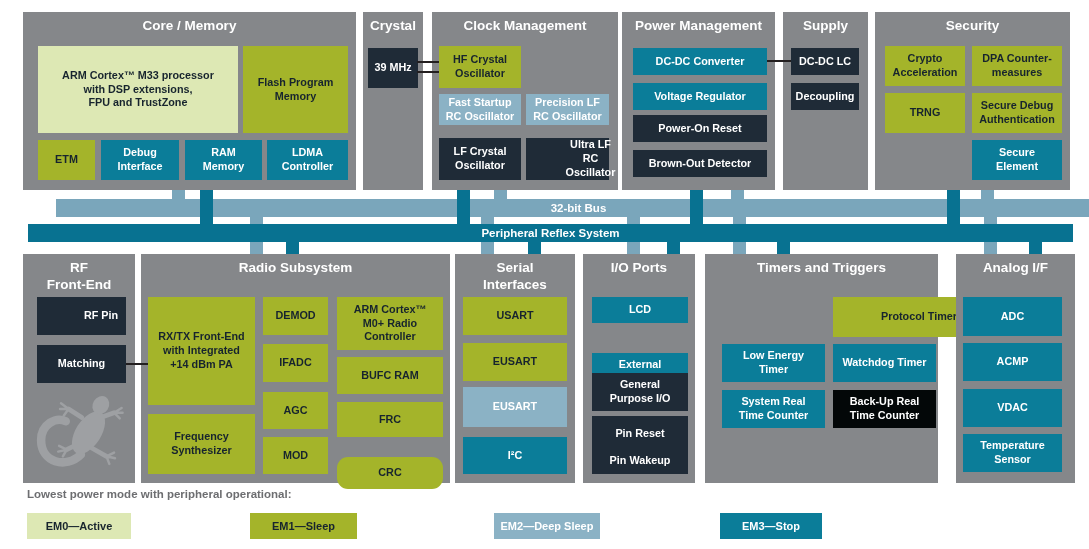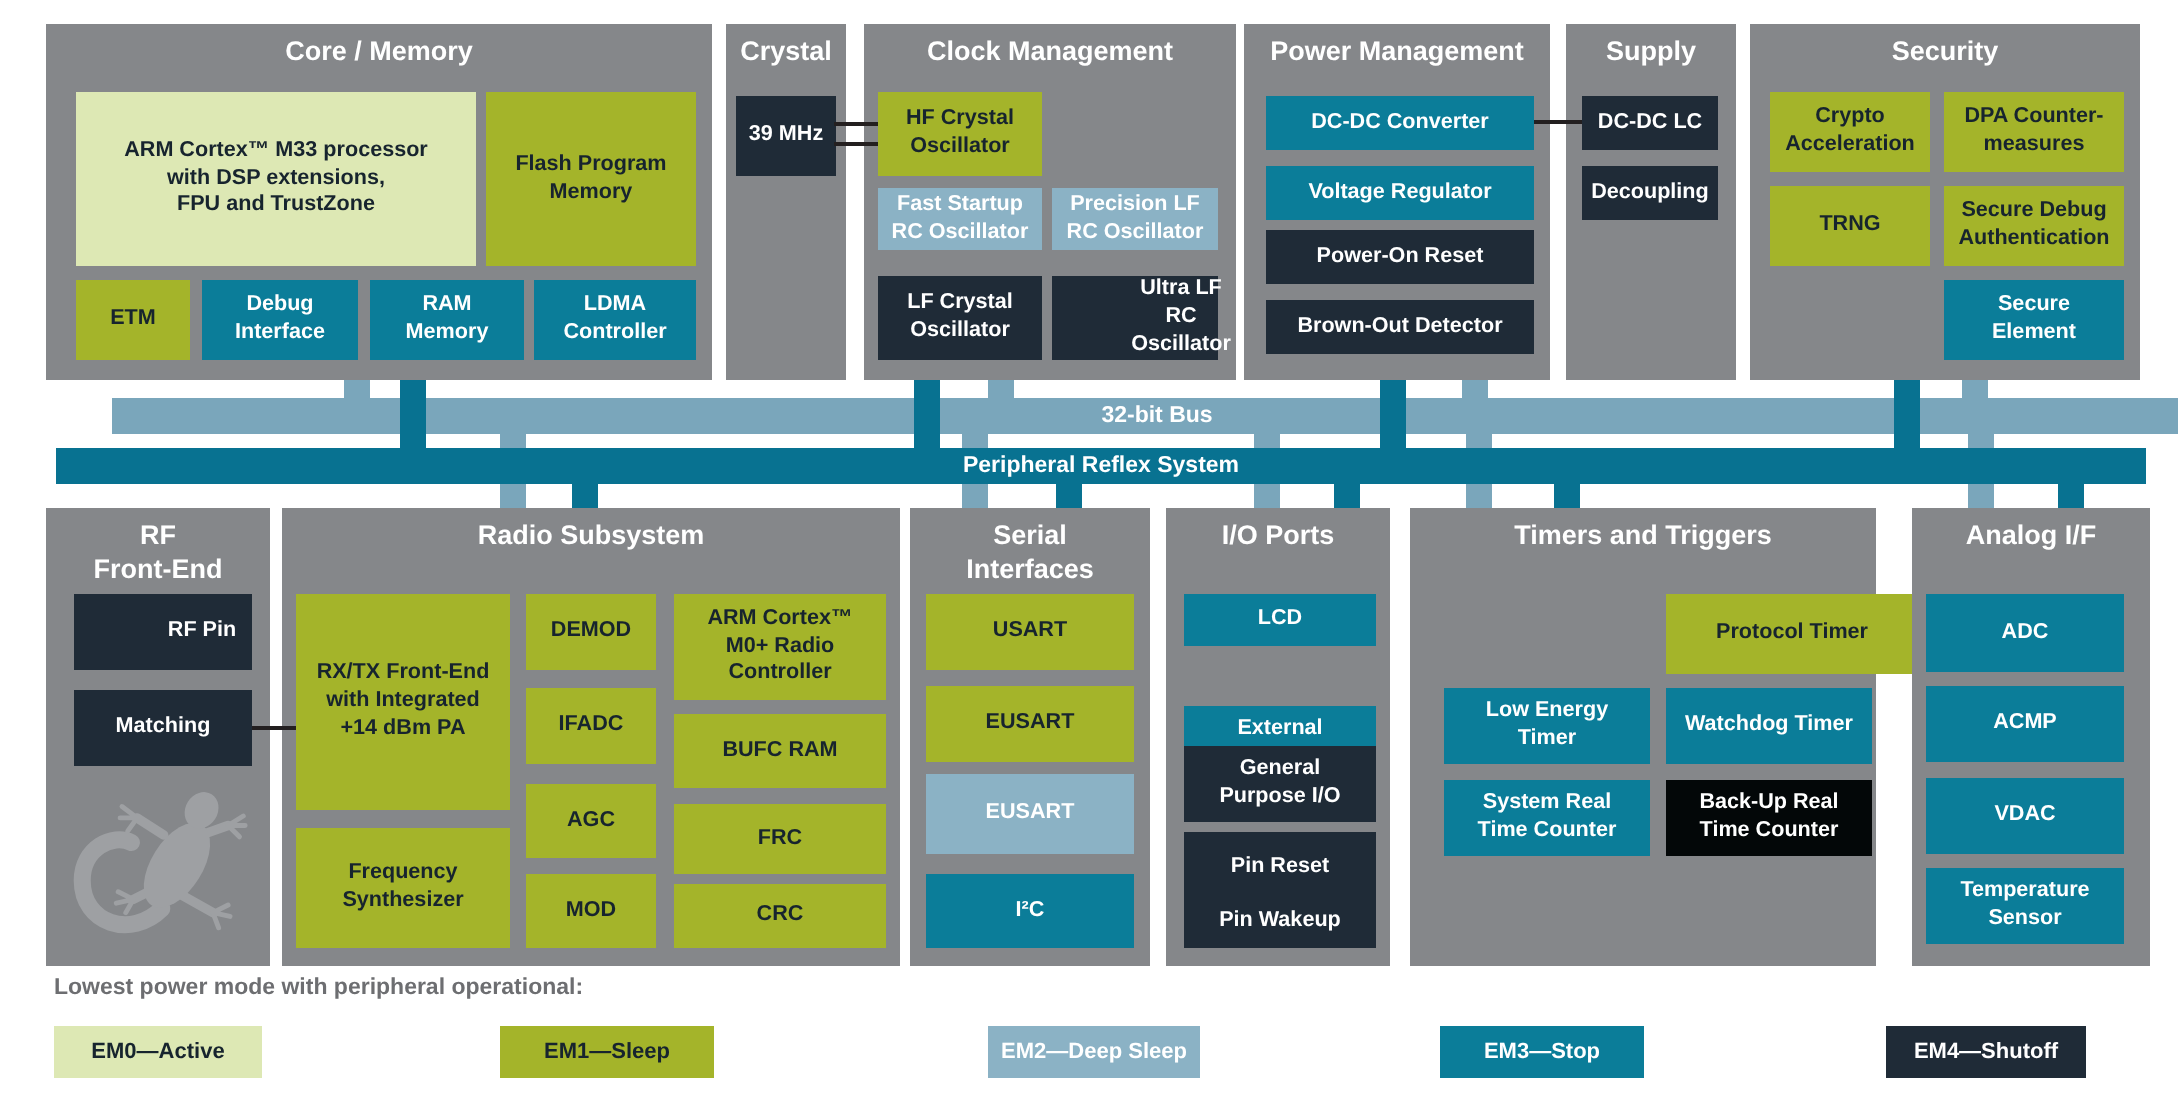--- a/index.html
+++ b/index.html
@@ -157,21 +157,21 @@
 Synthesizer</span></div>
     <div class="blk t-dark" style="left: 122px; top: 43px; width: 65px; height: 38px; background: rgb(164, 180, 42);"><span>DEMOD</span></div>
     <div class="blk t-dark" style="left: 122px; top: 90px; width: 65px; height: 38px; background: rgb(164, 180, 42);"><span>IFADC</span></div>
     <div class="blk t-dark" style="left: 122px; top: 138px; width: 65px; height: 37px; background: rgb(164, 180, 42);"><span>AGC</span></div>
     <div class="blk t-dark" style="left: 122px; top: 183px; width: 65px; height: 37px; background: rgb(164, 180, 42);"><span>MOD</span></div>
     <div class="blk t-dark" style="left: 196px; top: 43px; width: 106px; height: 53px; background: rgb(164, 180, 42);"><span>ARM Cortex™
 M0+ Radio
 Controller</span></div>
     <div class="blk t-dark" style="left: 196px; top: 103px; width: 106px; height: 37px; background: rgb(164, 180, 42);"><span>BUFC RAM</span></div>
     <div class="blk t-dark" style="left: 196px; top: 148px; width: 106px; height: 35px; background: rgb(164, 180, 42);"><span>FRC</span></div>
-    <div class="blk t-dark" style="left: 196px; top: 188px; width: 106px; height: 32px; background: rgb(164, 180, 42);"><span>CRC</span></div>
+    <div class="blk t-dark" style="left: 196px; top: 203px; width: 106px; height: 32px; background: rgb(164, 180, 42); border-radius: 11px;"><span>CRC</span></div>
   </div>
 
   <div class="section" style="left:455px;top:254px;width:120px;height:229px">
     <div class="sec-title">Serial
 Interfaces</div>
     <div class="blk t-dark" style="left: 8px; top: 43px; width: 104px; height: 38px; background: rgb(164, 180, 42);"><span>USART</span></div>
     <div class="blk t-dark" style="left: 8px; top: 89px; width: 104px; height: 38px; background: rgb(164, 180, 42);"><span>EUSART</span></div>
     <div class="blk t-light" style="left: 8px; top: 133px; width: 104px; height: 40px; background: rgb(139, 178, 197);"><span>EUSART</span></div>
     <div class="blk t-light" style="left: 8px; top: 183px; width: 104px; height: 37px; background: rgb(11, 125, 153);"><span>I²C</span></div>
   </div>
@@ -182,21 +182,21 @@
     <div class="blk t-light" style="left: 9px; top: 75px; width: 96px; height: 38px; background: rgb(11, 125, 153); margin-top: 24px;"><span>External
 Interrupts</span></div>
     <div class="blk t-light" style="left: 9px; top: 119px; width: 96px; height: 38px; background: rgb(31, 43, 55);"><span>General
 Purpose I/O</span></div>
     <div class="blk t-light" style="left: 9px; top: 162px; width: 96px; height: 36px; background: rgb(31, 43, 55);"><span>Pin Reset</span></div>
     <div class="blk t-light" style="left: 9px; top: 193px; width: 96px; height: 27px; background: rgb(31, 43, 55);"><span>Pin Wakeup</span></div>
   </div>
 
   <div class="section" style="left:705px;top:254px;width:233px;height:229px">
     <div class="sec-title">Timers and Triggers</div>
-    <div class="blk t-dark" style="left: 128px; top: 43px; width: 126px; height: 40px; background: rgb(164, 180, 42);"><span>Protocol Timer</span></div>
+    <div class="blk t-dark" style="left: 128px; top: 43px; width: 126px; height: 40px; background: rgb(164, 180, 42); justify-content: flex-end;"><span>Protocol Timer</span></div>
     <div class="blk t-light" style="left: 17px; top: 90px; width: 103px; height: 38px; background: rgb(11, 125, 153);"><span>Low Energy
 Timer</span></div>
     <div class="blk t-light" style="left: 128px; top: 90px; width: 103px; height: 38px; background: rgb(11, 125, 153);"><span>Watchdog Timer</span></div>
     <div class="blk t-light" style="left: 17px; top: 136px; width: 103px; height: 38px; background: rgb(11, 125, 153);"><span>System Real
 Time Counter</span></div>
     <div class="blk t-light" style="left: 128px; top: 136px; width: 103px; height: 38px; background: rgb(3, 7, 8);"><span>Back-Up Real
 Time Counter</span></div>
   </div>
 
   <div class="section" style="left:956px;top:254px;width:119px;height:229px">
@@ -214,17 +214,14 @@
     </div>
   <div class="chip t-dark" style="left: 250px; width: 107px; background: rgb(164, 180, 42);">
       <span>EM1—Sleep</span>
     </div>
   <div class="chip t-light" style="left: 494px; width: 106px; background: rgb(139, 178, 197);">
       <span>EM2—Deep Sleep</span>
     </div>
   <div class="chip t-light" style="left: 720px; width: 102px; background: rgb(11, 125, 153);">
       <span>EM3—Stop</span>
     </div>
-  <div class="chip t-light" style="left: 943px; width: 100px; background: rgb(31, 43, 55);">
-      <span>EM4—Shutoff</span>
-    </div>
 
 </div>
 
 </body></html>

